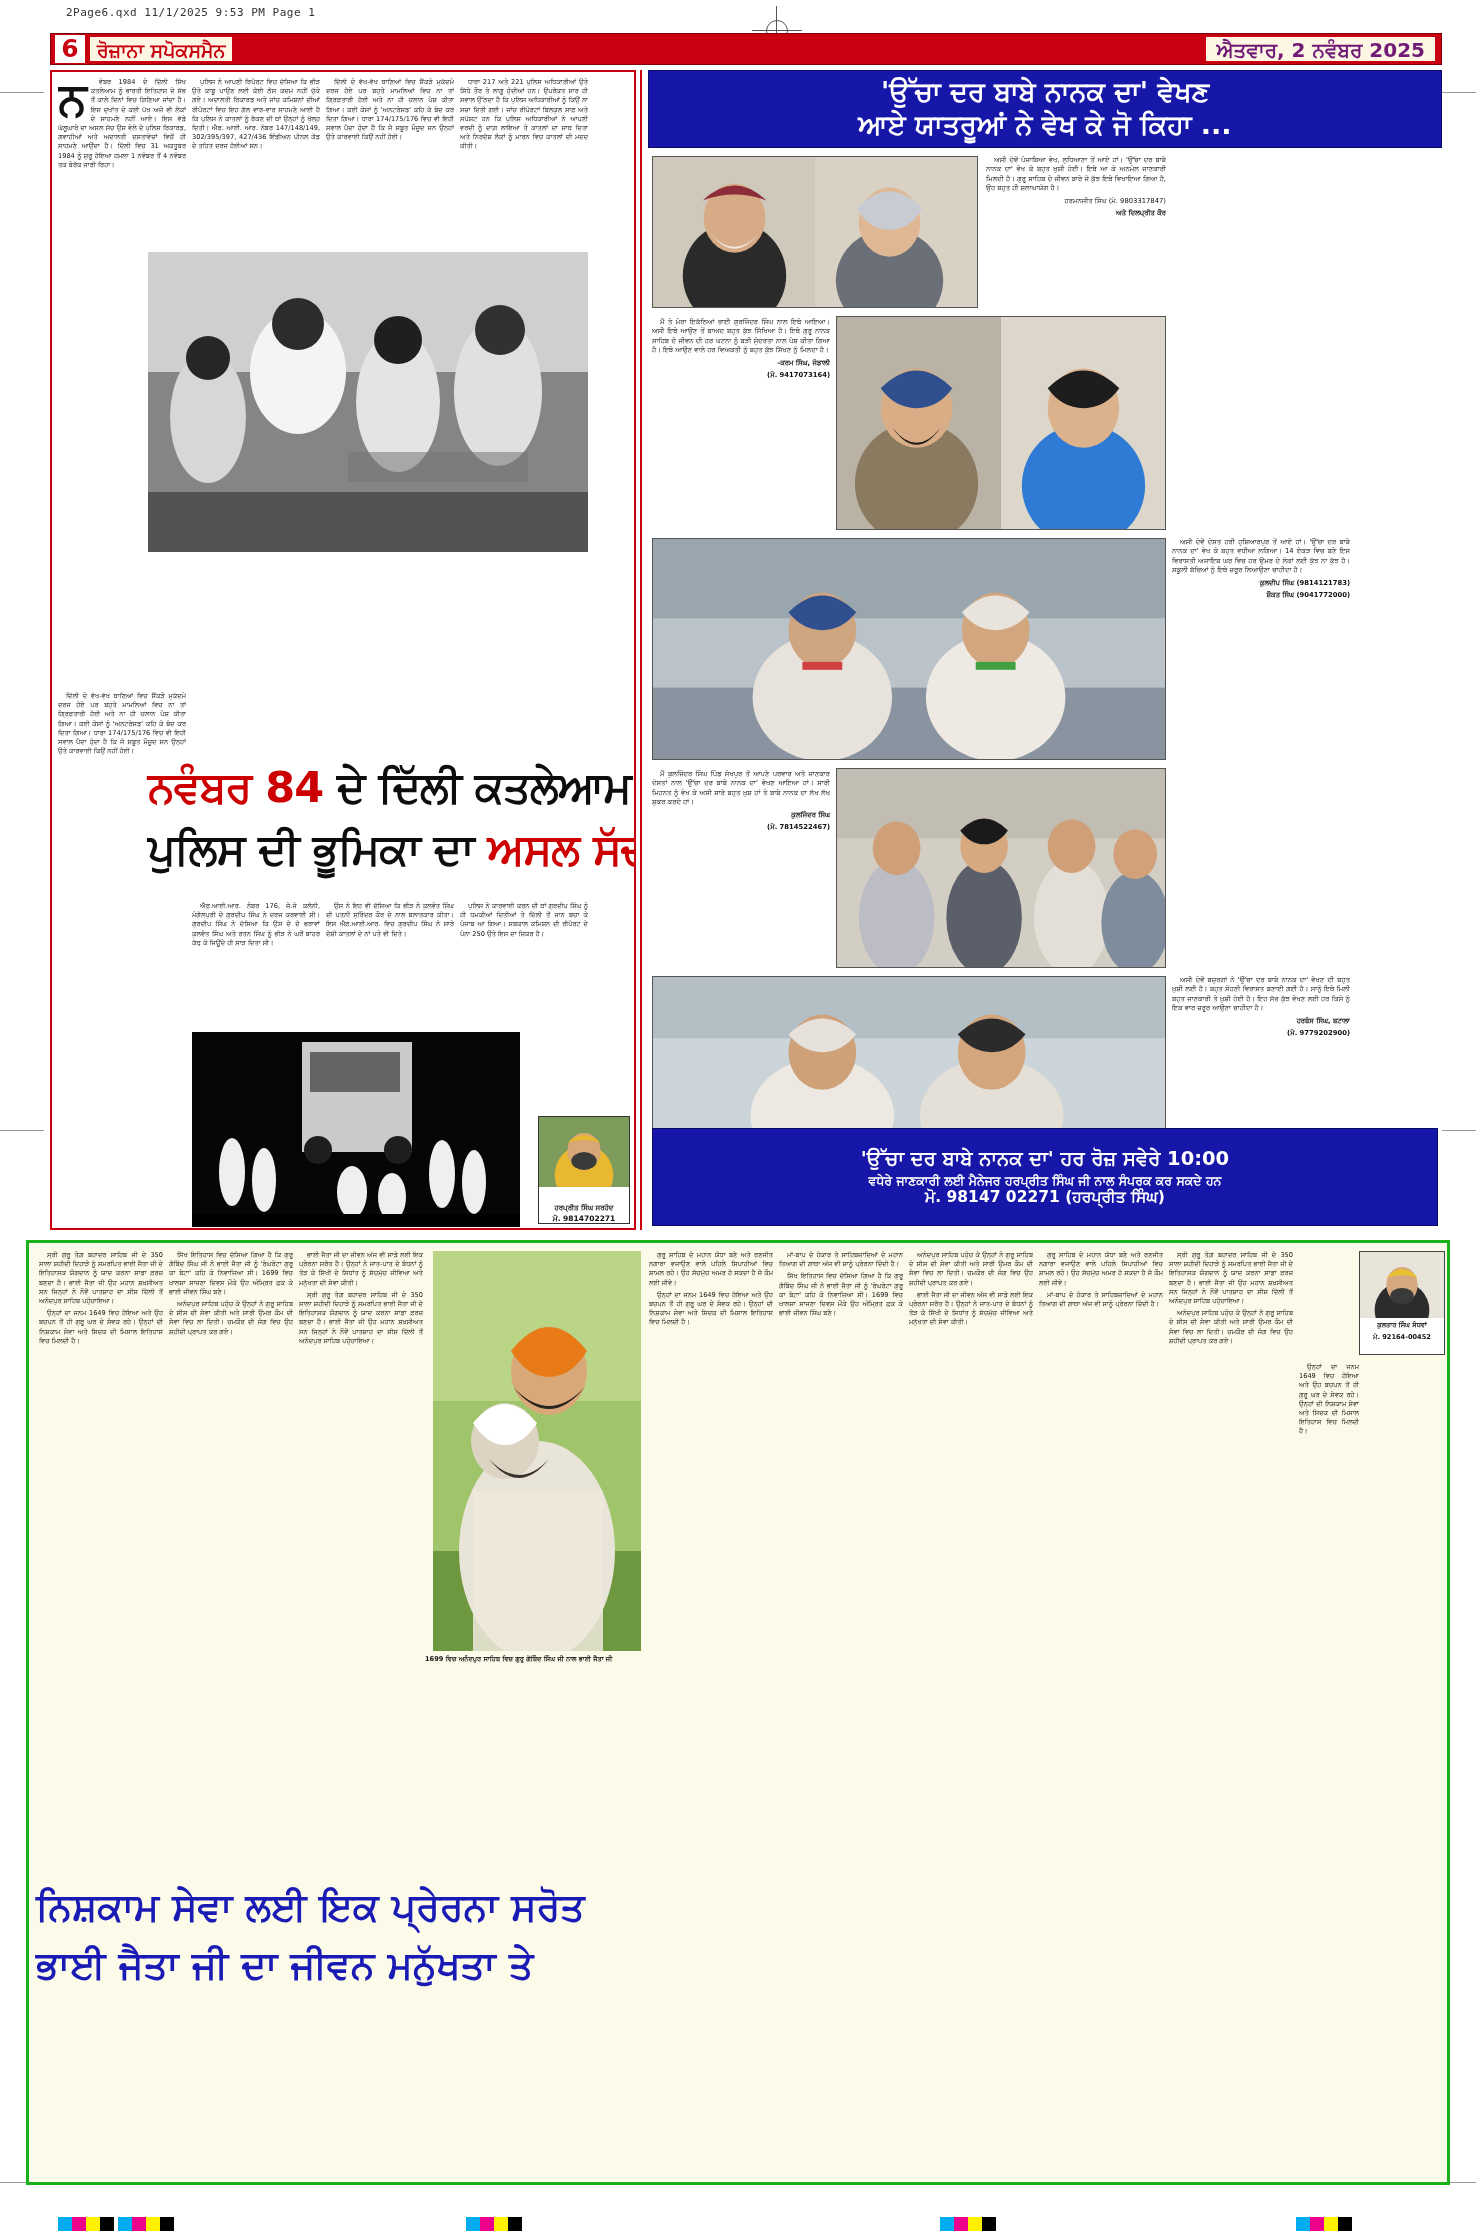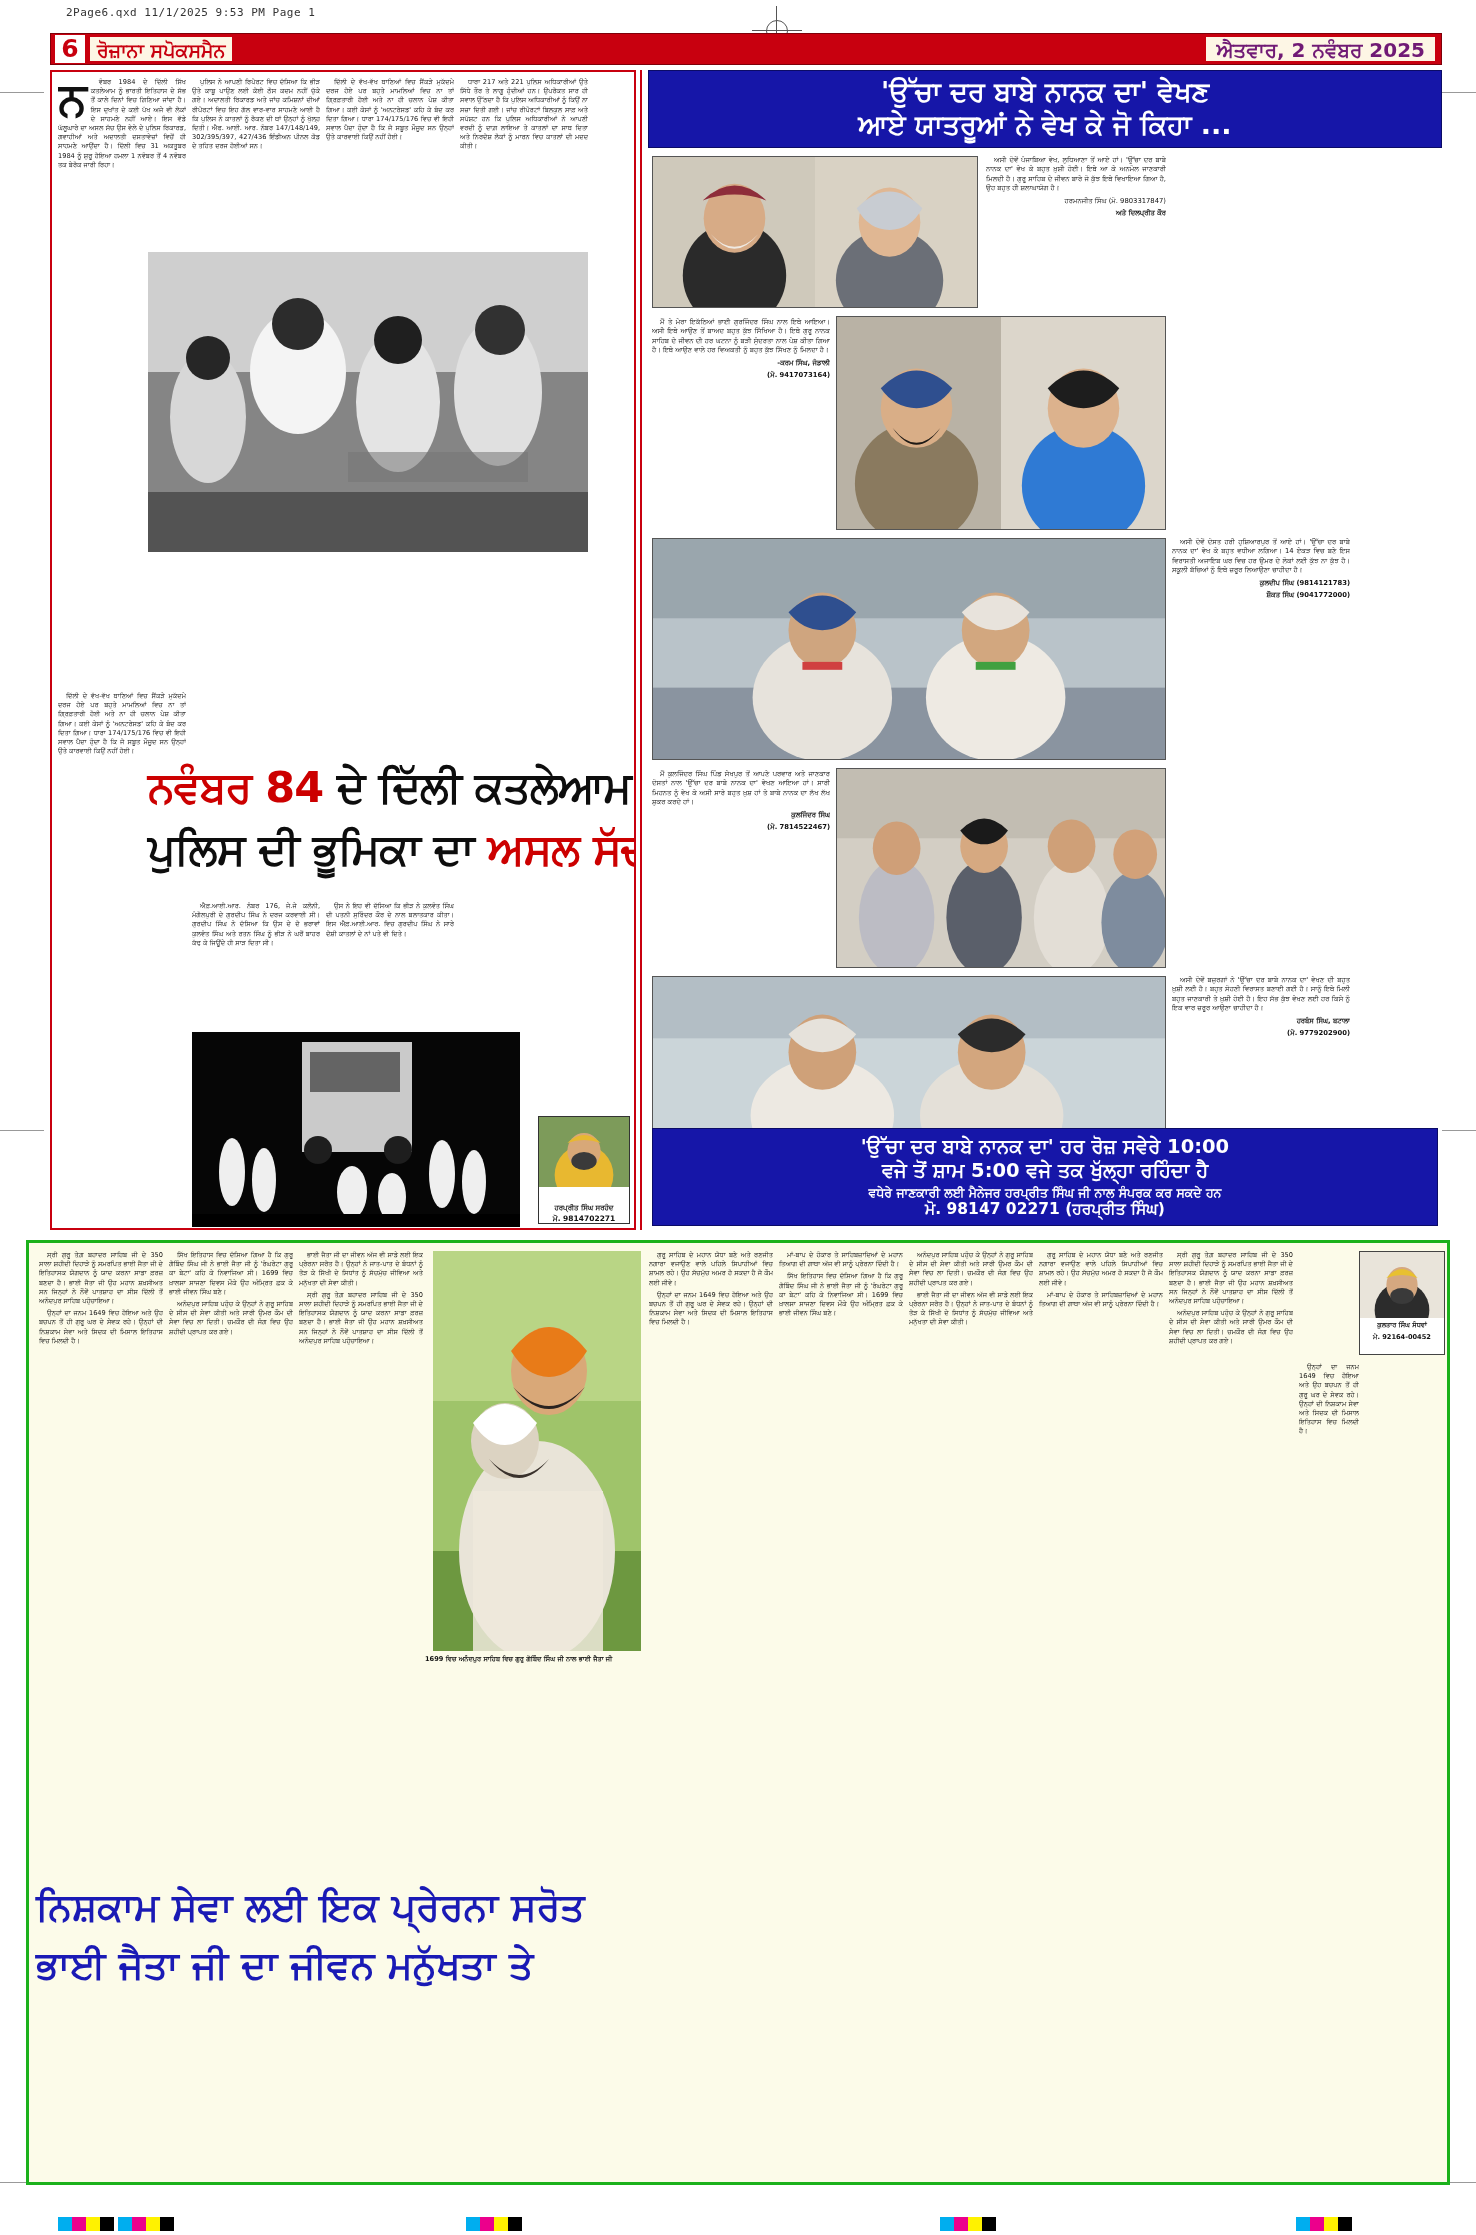--- a/index.html
+++ b/index.html
@@ -196,20 +196,23 @@
         <span class="hl-blk">ਪੁਲਿਸ ਦੀ ਭੂਮਿਕਾ ਦਾ</span>
         <span class="hl-red">ਅਸਲ ਸੱਚ</span>
       </div>
     </div>
 
     <div class="col" style="left:140px; top:830px; width:128px; height:250px;">
       <p>ਐਫ਼.ਆਈ.ਆਰ. ਨੰਬਰ 176, ਜੇ.ਜੇ ਕਲੋਨੀ, ਮੰਗੋਲਪੁਰੀ ਦੇ ਗੁਰਦੀਪ ਸਿੰਘ ਨੇ ਦਰਜ ਕਰਵਾਈ ਸੀ। ਗੁਰਦੀਪ ਸਿੰਘ ਨੇ ਦੱਸਿਆ ਕਿ ਉਸ ਦੇ ਦੋ ਭਰਾਵਾਂ ਕੁਲਵੰਤ ਸਿੰਘ ਅਤੇ ਰਤਨ ਸਿੰਘ ਨੂੰ ਭੀੜ ਨੇ ਘਰੋਂ ਬਾਹਰ ਕੱਢ ਕੇ ਜਿਊਂਦੇ ਹੀ ਸਾੜ ਦਿਤਾ ਸੀ।</p>
     </div>
     <div class="col" style="left:274px; top:830px; width:128px; height:250px;">
       <p>ਉਸ ਨੇ ਇਹ ਵੀ ਦੱਸਿਆ ਕਿ ਭੀੜ ਨੇ ਕੁਲਵੰਤ ਸਿੰਘ ਦੀ ਪਤਨੀ ਸੁਰਿੰਦਰ ਕੌਰ ਦੇ ਨਾਲ ਬਲਾਤਕਾਰ ਕੀਤਾ। ਇਸ ਐਫ਼.ਆਈ.ਆਰ. ਵਿਚ ਗੁਰਦੀਪ ਸਿੰਘ ਨੇ ਸਾਰੇ ਦੋਸ਼ੀ ਕਾਤਲਾਂ ਦੇ ਨਾਂ ਪਤੇ ਵੀ ਦਿਤੇ।</p>
+    </div>
+    <div class="col" style="left:408px; top:830px; width:128px; height:250px;">
+      <p>ਪੁਲਿਸ ਨੇ ਕਾਰਵਾਈ ਕਰਨ ਦੀ ਥਾਂ ਗੁਰਦੀਪ ਸਿੰਘ ਨੂੰ ਹੀ ਧਮਕੀਆਂ ਦਿਤੀਆਂ ਤੇ ਦਿੱਲੀ ਤੋਂ ਜਾਨ ਬਚਾ ਕੇ ਪੰਜਾਬ ਆ ਗਿਆ। ਸਬਕਾਲ ਕਮਿਸ਼ਨ ਦੀ ਰੀਪੋਰਟ ਦੇ ਪੰਨਾ 250 ਉਤੇ ਇਸ ਦਾ ਜ਼ਿਕਰ ਹੈ।</p>
     </div>
     <div class="col" style="left:6px; top:620px; width:128px; height:520px;">
       <p>ਦਿੱਲੀ ਦੇ ਵੱਖ-ਵੱਖ ਥਾਣਿਆਂ ਵਿਚ ਸੈਂਕੜੇ ਮੁਕੱਦਮੇ ਦਰਜ ਹੋਏ ਪਰ ਬਹੁਤੇ ਮਾਮਲਿਆਂ ਵਿਚ ਨਾ ਤਾਂ ਗ੍ਰਿਫ਼ਤਾਰੀ ਹੋਈ ਅਤੇ ਨਾ ਹੀ ਚਲਾਨ ਪੇਸ਼ ਕੀਤਾ ਗਿਆ। ਕਈ ਕੇਸਾਂ ਨੂੰ 'ਅਨਟਰੇਸਡ' ਕਹਿ ਕੇ ਬੰਦ ਕਰ ਦਿਤਾ ਗਿਆ। ਧਾਰਾ 174/175/176 ਵਿਚ ਵੀ ਇਹੀ ਸਵਾਲ ਪੈਦਾ ਹੁੰਦਾ ਹੈ ਕਿ ਜੋ ਸਬੂਤ ਮੌਜੂਦ ਸਨ ਉਨ੍ਹਾਂ ਉਤੇ ਕਾਰਵਾਈ ਕਿਉਂ ਨਹੀਂ ਹੋਈ।</p>
     </div>
 
     <div class="photo bw" style="left:140px; top:1100px; width:262px; height:0px;"></div>
 
     <div class="blk" style="left:486px; top:1044px; width:92px; height:108px; border:1px solid #333; background:#fff;">
       <div style="width:100%;height:70px;background:#cdbfae;overflow:hidden;">
         <svg viewBox="0 0 92 70" preserveAspectRatio="none" style="width:100%;height:100%">
@@ -361,21 +364,20 @@
       </svg>
     </div>
     <div class="col" style="left:524px; top:906px; width:178px; height:184px; font-size:6.8px; line-height:9.4px;">
       <p>ਅਸੀ ਦੋਵੇਂ ਬਜ਼ੁਰਗਾਂ ਨੇ 'ਉੱਚਾ ਦਰ ਬਾਬੇ ਨਾਨਕ ਦਾ' ਵੇਖਣ ਦੀ ਬਹੁਤ ਖ਼ੁਸ਼ੀ ਲਈ ਹੈ। ਬਹੁਤ ਸੋਹਣੀ ਵਿਰਾਸਤ ਬਣਾਈ ਗਈ ਹੈ। ਸਾਨੂੰ ਇਥੇ ਮਿਲੀ ਬਹੁਤ ਜਾਣਕਾਰੀ ਤੇ ਖ਼ੁਸ਼ੀ ਹੋਈ ਹੈ। ਇਹ ਸੱਭ ਕੁੱਝ ਵੇਖਣ ਲਈ ਹਰ ਕਿਸੇ ਨੂੰ ਇਕ ਵਾਰ ਜ਼ਰੂਰ ਆਉਣਾ ਚਾਹੀਦਾ ਹੈ।</p>
       <p style="text-align:right;font-weight:bold;text-indent:0">ਹਰਬੰਸ ਸਿੰਘ, ਬਟਾਲਾ</p>
       <p style="text-align:right;font-weight:bold;text-indent:0">(ਮੋ. 9779202900)</p>
     </div>
 
     <div class="blue-banner" style="left:4px; top:1058px; width:786px; height:98px;">
       <div class="bl-line" style="font-size:19.5px">'ਉੱਚਾ ਦਰ ਬਾਬੇ ਨਾਨਕ ਦਾ' ਹਰ ਰੋਜ਼ ਸਵੇਰੇ 10:00</div>
-      <div class="bl-line" style="font-size:19.5px">ਵਜੇ ਤੋਂ ਸ਼ਾਮ 5:00 ਵਜੇ ਤਕ ਖੁੱਲ੍ਹਾ ਰਹਿੰਦਾ ਹੈ</div>
       <div class="bl-line" style="font-size:12.5px;margin-top:2px">ਵਧੇਰੇ ਜਾਣਕਾਰੀ ਲਈ ਮੈਨੇਜਰ ਹਰਪ੍ਰੀਤ ਸਿੰਘ ਜੀ ਨਾਲ ਸੰਪਰਕ ਕਰ ਸਕਦੇ ਹਨ</div>
       <div class="bl-line" style="font-size:15.5px">ਮੋ. 98147 02271 (ਹਰਪ੍ਰੀਤ ਸਿੰਘ)</div>
     </div>
   </div>
 
   <div class="bottom-panel">
 
     <div class="photo" style="left:404px; top:8px; width:208px; height:400px;">
       <svg class="ph-inner" viewBox="0 0 208 400" preserveAspectRatio="none">
         <rect width="208" height="400" fill="#9fc46a"></rect>

